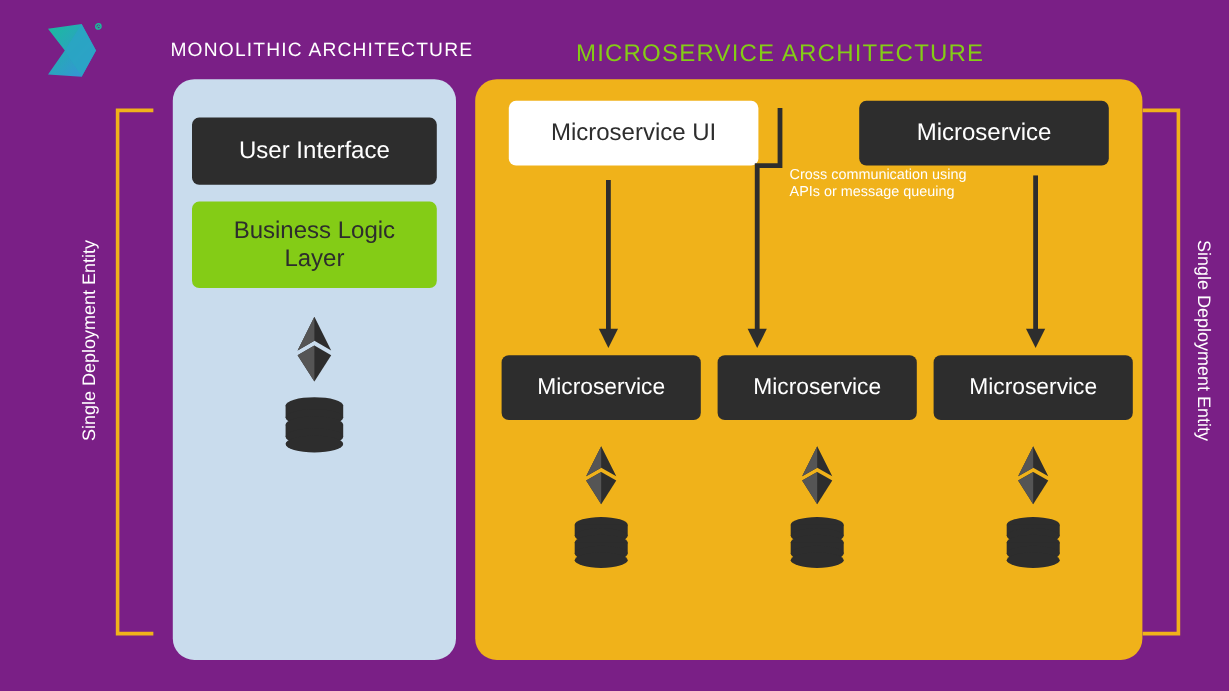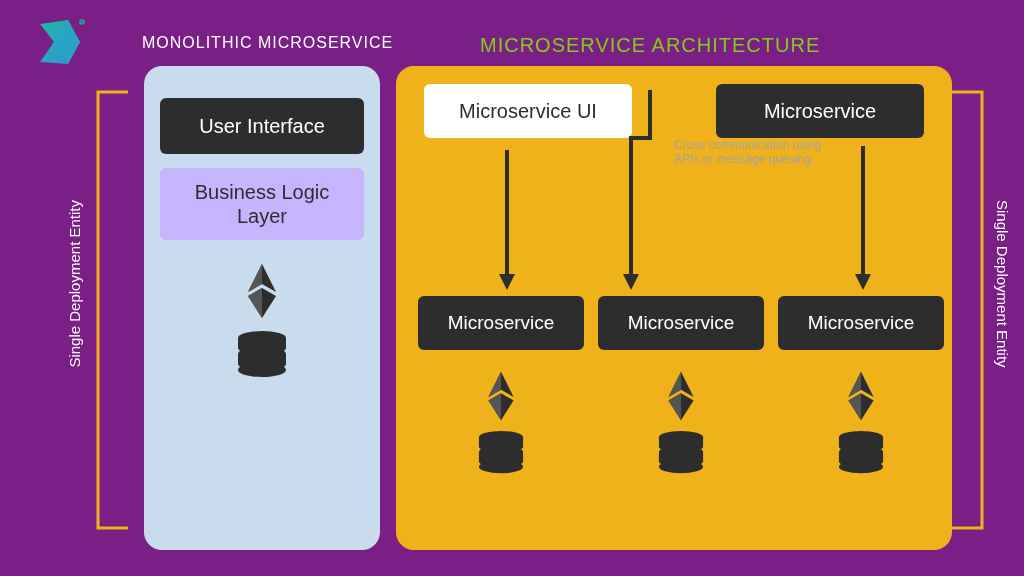--- a/index.html
+++ b/index.html
@@ -60,21 +60,21 @@
     border-radius: 6px;
     width: 100%;
     height: 56px;
     display: flex;
     align-items: center;
     justify-content: center;
     font-size: 20px;
     font-weight: 300;
   }
   .box-yellow {
-    background: #c4b5fd;
+    background: #84cc16;
     color: #2d2d2d;
     border-radius: 6px;
     width: 100%;
     height: 72px;
     display: flex;
     align-items: center;
     justify-content: center;
     font-size: 20px;
     font-weight: 300;
     text-align: center;
@@ -115,25 +115,25 @@
     justify-content: center;
     font-size: 20px;
     font-weight: 300;
   }
   .panel-micro .box-dark {
     width: 208px;
     height: 54px;
   }
   .note {
     position: absolute;
-    left: 674px;
+    left: 658px;
     top: 138px;
     width: 150px;
     font-size: 12px;
-    color: #a3a3a3;
+    color: #ffffff;
     line-height: 1.2;
   }
   .row-bottom {
     position: absolute;
     left: 418px;
     top: 296px;
     display: flex;
     gap: 14px;
   }
   .row-bottom .box-dark {
@@ -203,21 +203,21 @@
       </linearGradient>
     </defs>
     <path d="M8 6 L36 2 L48 24 L36 46 L8 44 L22 24 Z" fill="url(#g1)"></path>
     <path d="M22 24 L36 2 L48 24 L36 46 Z" fill="#2aa5c4" opacity="0.85"></path>
     <circle cx="50" cy="4" r="2.2" fill="none" stroke="#1abc9c" stroke-width="1.2"></circle>
     <path d="M48.6 5.2 L50.2 3.4 L51.4 4.9" fill="none" stroke="#1abc9c" stroke-width="1"></path>
   </svg>
 </div>
 
 <div class="titles">
-  <div class="title-mono">MONOLITHIC MICROSERVICE</div>
+  <div class="title-mono">MONOLITHIC ARCHITECTURE</div>
   <div class="title-micro">MICROSERVICE ARCHITECTURE</div>
 </div>
 
 <div class="panel-mono">
   <div class="box-dark">User Interface</div>
   <div class="box-yellow" style="white-space:pre-line;">Business Logic
 Layer</div>
   <div class="eth-db">
     <svg width="40" height="58" viewBox="0 0 40 58">
       <polygon points="20,2 34,30 20,22 6,30" fill="#2d2d2d"></polygon>

